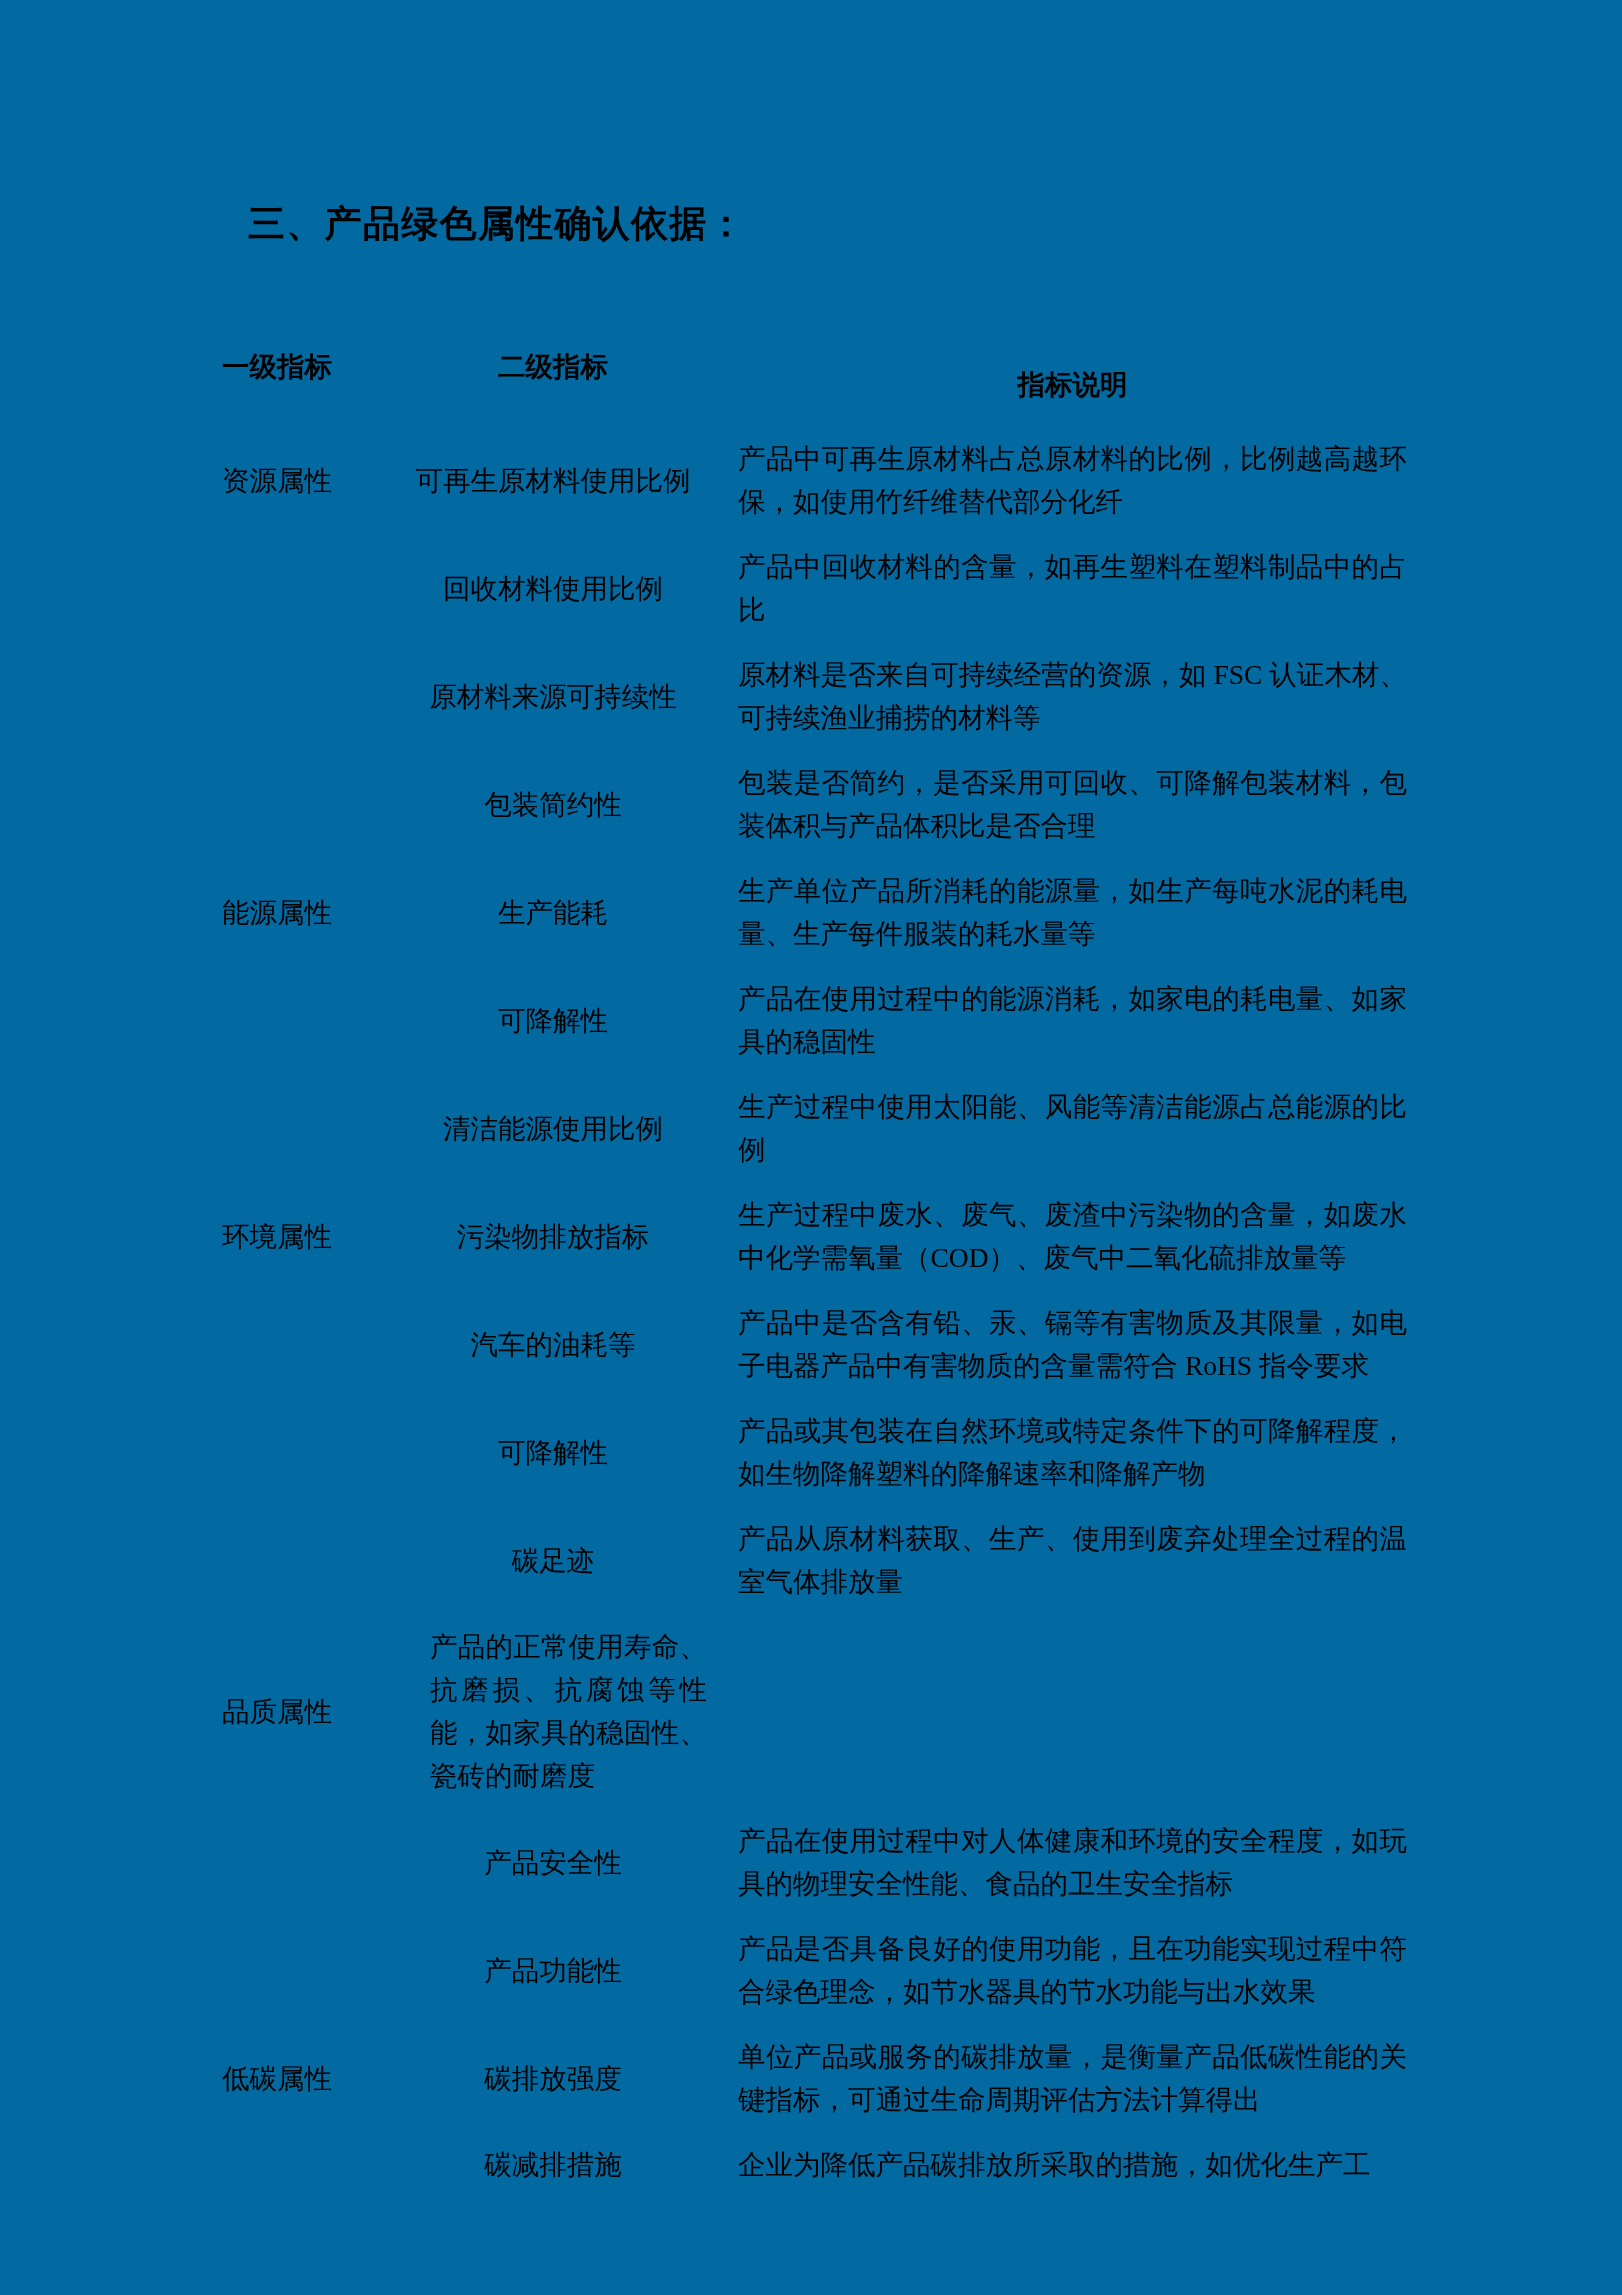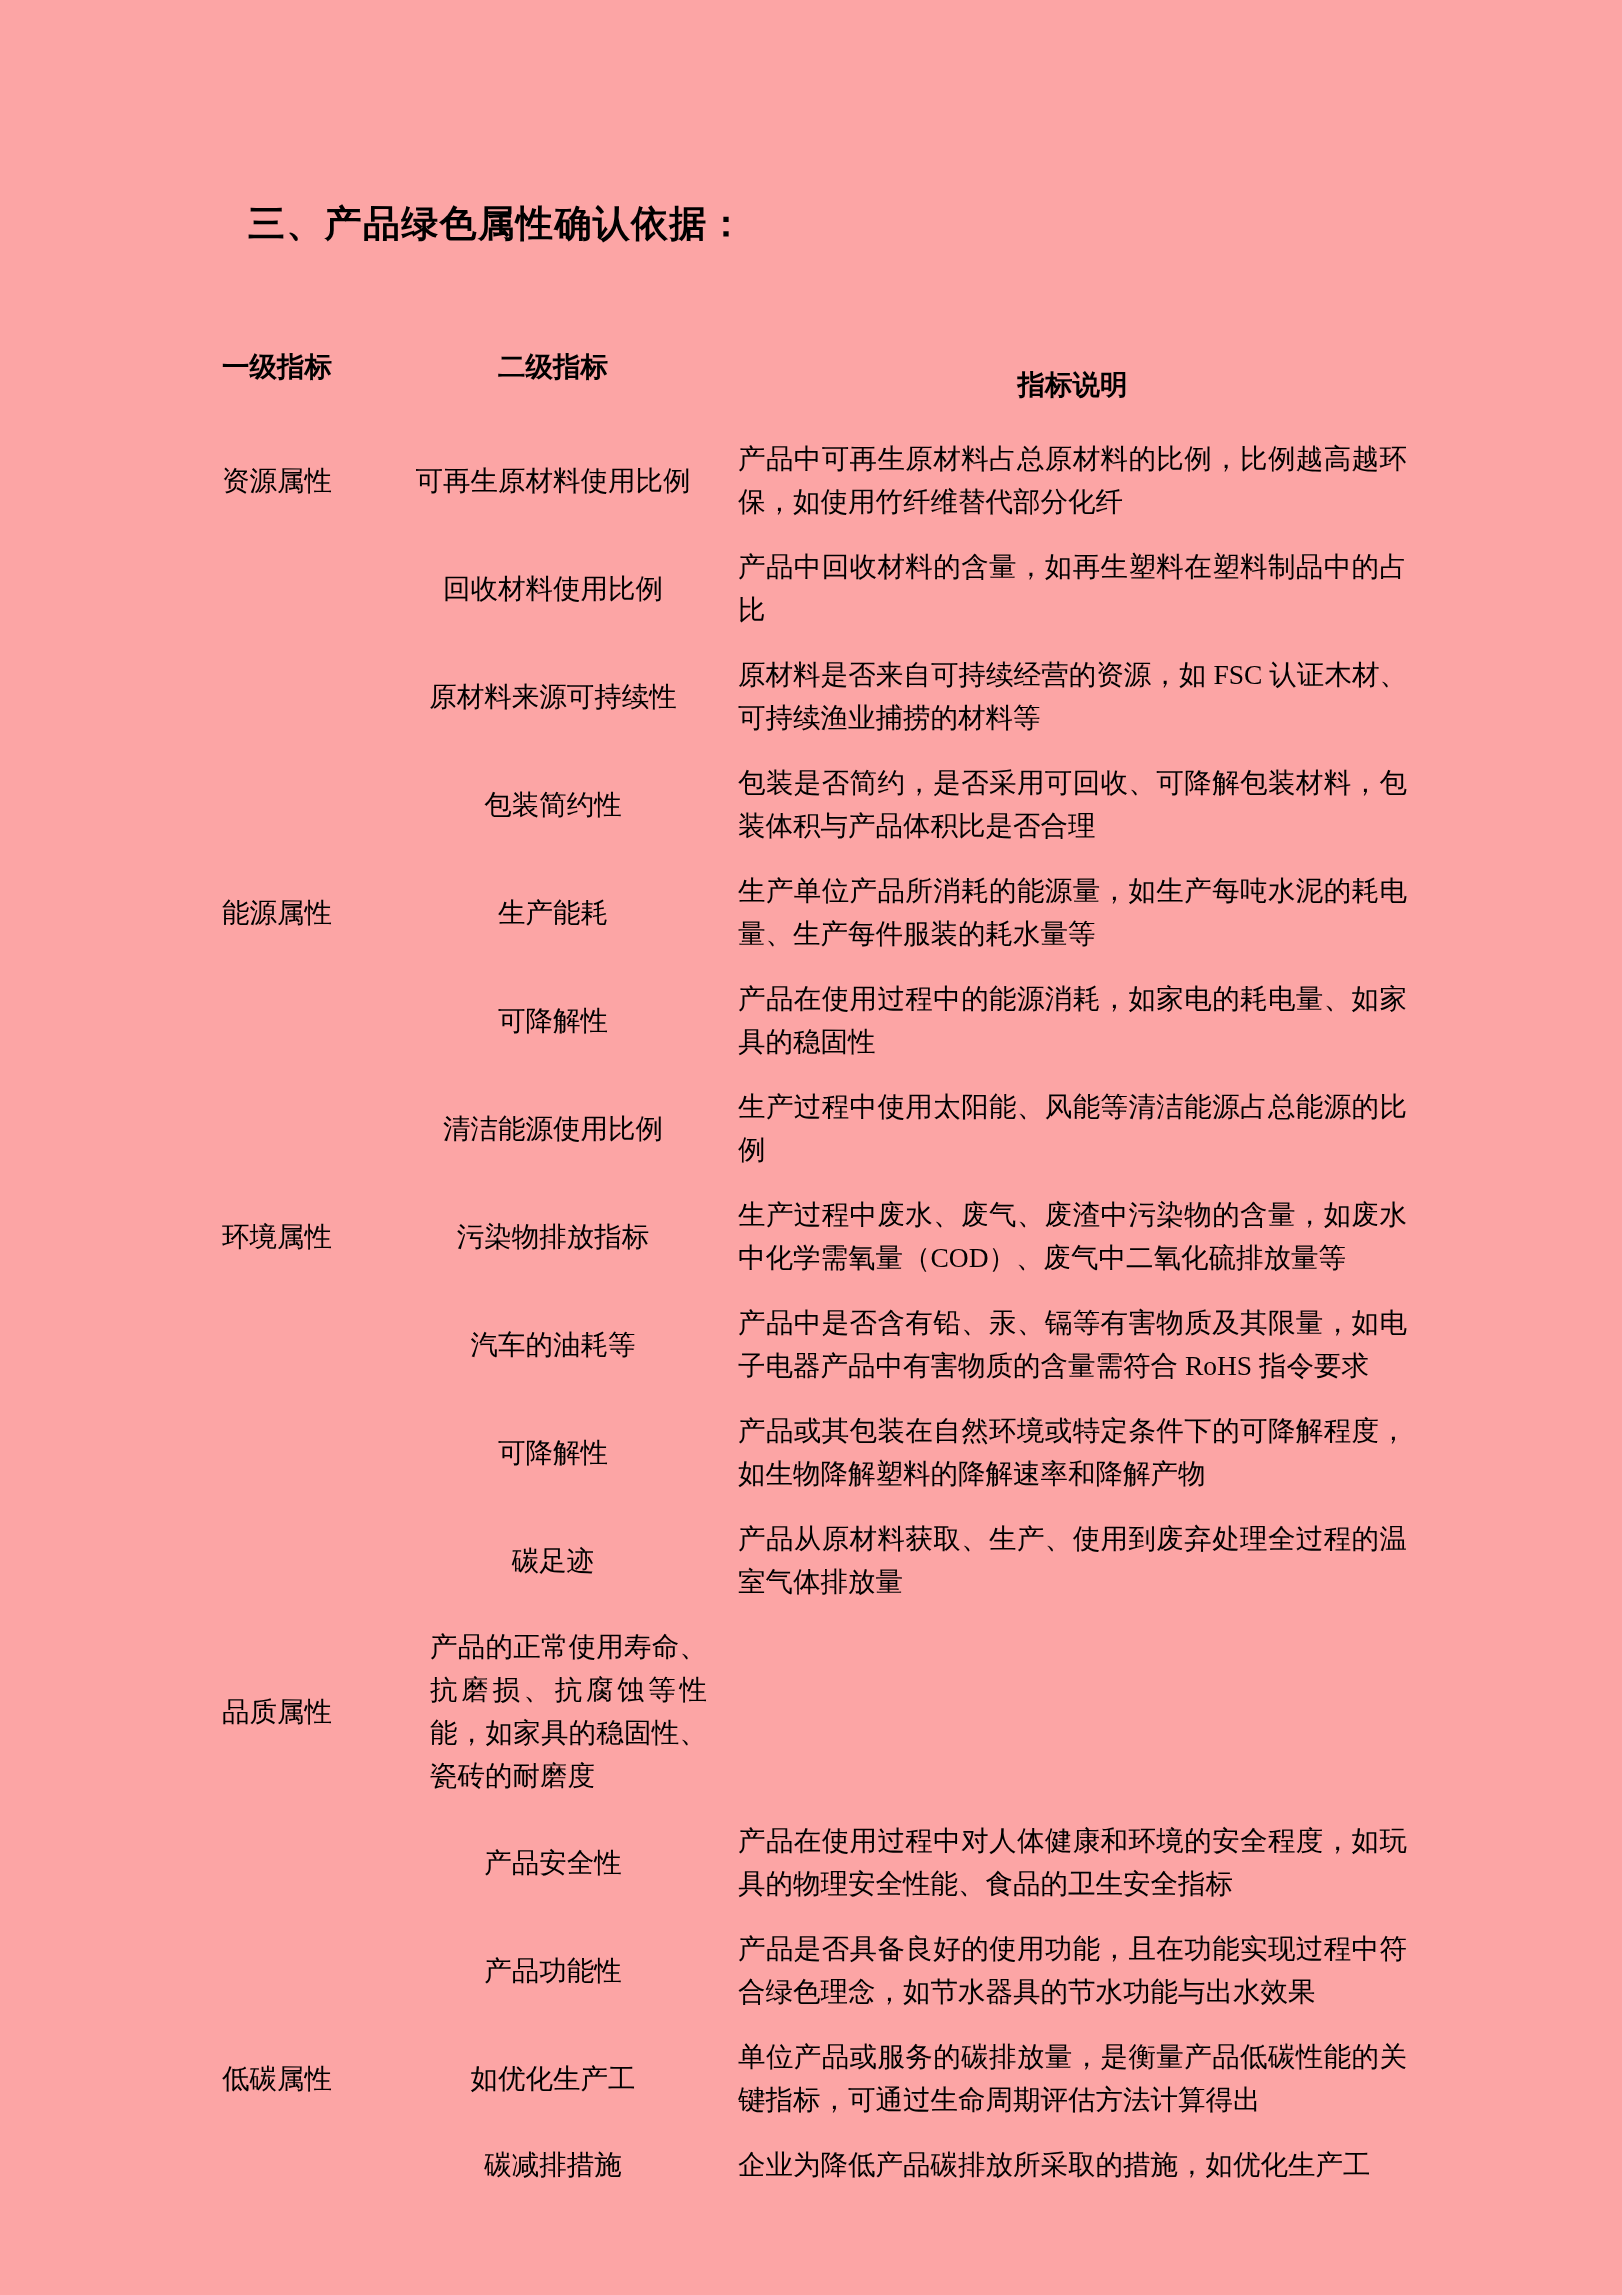--- a/index.html
+++ b/index.html
@@ -6,21 +6,21 @@
     margin: 0;
     padding: 0;
     background: #ffffff;
     color: #000000;
     font-family: "Liberation Serif", "DejaVu Serif", serif;
   }
   .page {
     position: relative;
     width: 1623px;
     height: 2295px;
-    background: #fca5a5;
+    background: #0369a1;
     overflow: hidden;
     box-sizing: border-box;
     padding: 204px 0 0 222px;
     font-size: 27.5px;
     line-height: 43px;
   }
   .title {
     margin: 0 0 84px 26px;
     font-size: 37px;
     line-height: 39px;
@@ -140,21 +140,21 @@
           <div class="cell c2">产品安全性</div>
           <div class="cell c3">产品在使用过程中对人体健康和环境的安全程度，如玩具的物理安全性能、食品的卫生安全指标</div>
         </div>
         <div class="row">
           <div class="cell c1"></div>
           <div class="cell c2">产品功能性</div>
           <div class="cell c3">产品是否具备良好的使用功能，且在功能实现过程中符合绿色理念，如节水器具的节水功能与出水效果</div>
         </div>
         <div class="row">
           <div class="cell c1">低碳属性</div>
-          <div class="cell c2">如优化生产工</div>
+          <div class="cell c2">碳排放强度</div>
           <div class="cell c3">单位产品或服务的碳排放量，是衡量产品低碳性能的关键指标，可通过生命周期评估方法计算得出</div>
         </div>
         <div class="row">
           <div class="cell c1"></div>
           <div class="cell c2">碳减排措施</div>
           <div class="cell c3">企业为降低产品碳排放所采取的措施，如优化生产工</div>
         </div>
       </div>
   </div>
 </div>

